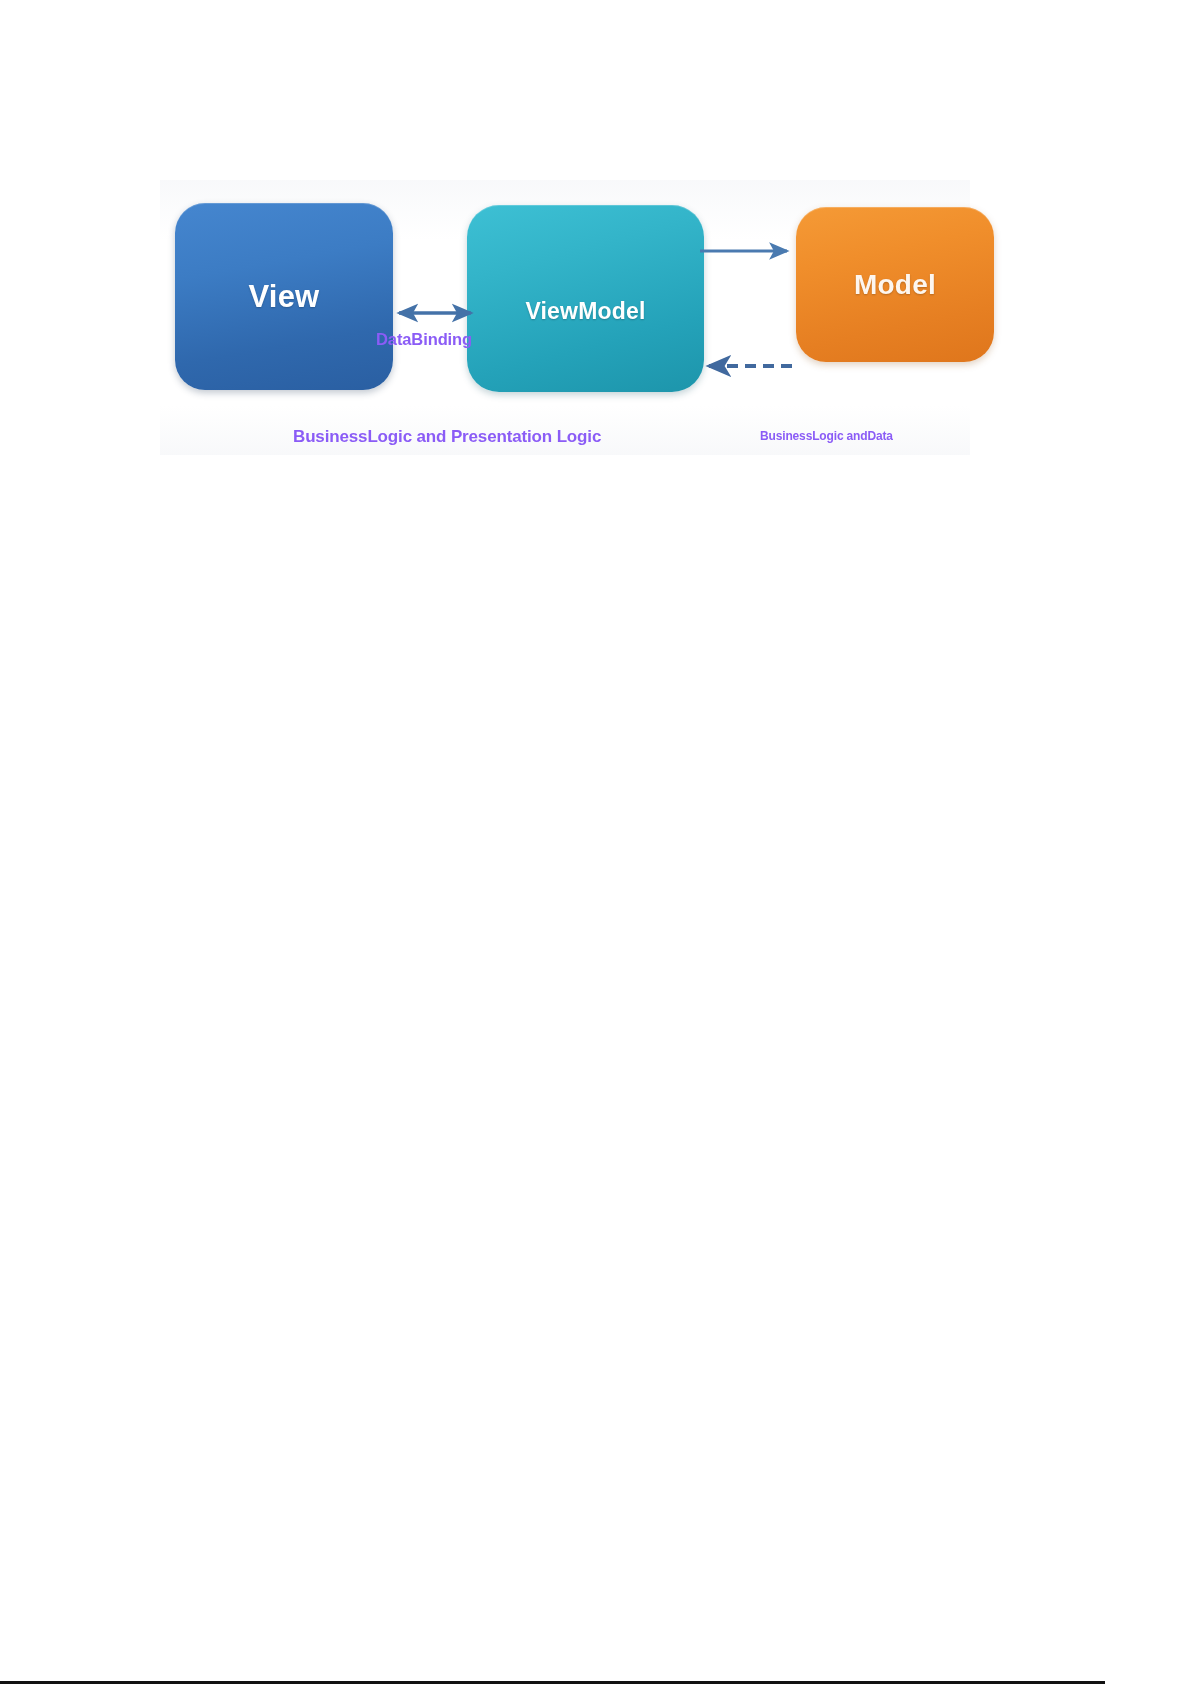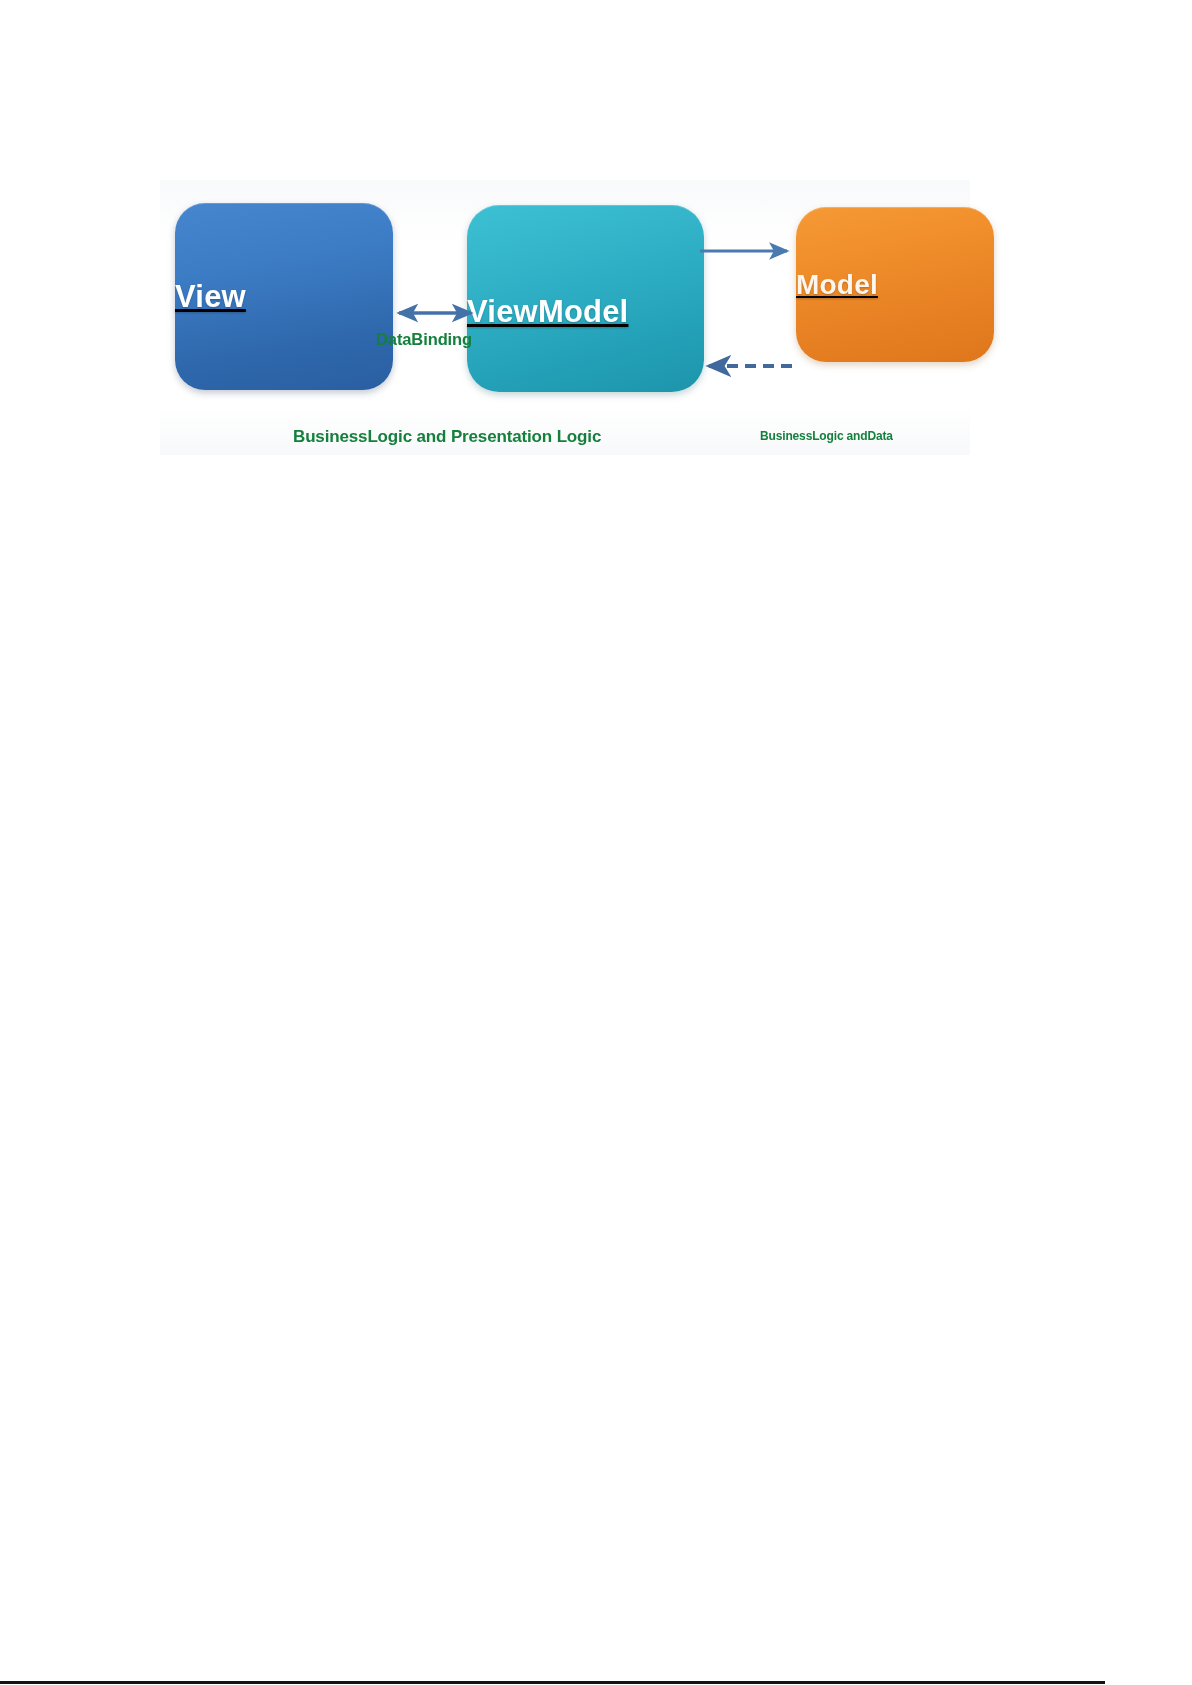--- a/index.html
+++ b/index.html
@@ -42,22 +42,22 @@
       linear-gradient(0deg, rgba(246,247,249,0.8) 0%, rgba(255,255,255,0) 18%);
     pointer-events: none;
   }
 
   
   .node {
     position: absolute;
     border-radius: 30px;
     display: flex;
     align-items: center;
+    justify-content: center;
     box-sizing: border-box;
-    text-decoration: underline;
   }
   .node-label {
     color: #ffffff;
     font-weight: 700;
     letter-spacing: 0.2px;
     text-shadow: 0 1px 2px rgba(0,0,0,0.22);
     white-space: nowrap;
   }
 
   #node-view {
@@ -73,21 +73,21 @@
 
   #node-viewmodel {
     left: 307px;
     top: 25px;
     width: 237px;
     height: 187px;
     background: linear-gradient(165deg, #3dc0d4 0%, #33b4c9 30%, #24a2b9 70%, #1d95ab 100%);
     box-shadow: 0 3px 7px rgba(30,90,105,0.26), inset 0 1px 0 rgba(255,255,255,0.2);
     border-radius: 32px;
   }
-  #node-viewmodel .node-label { font-size: 31px; margin-top: 26px; }
+  #node-viewmodel .node-label { font-size: 23px; margin-top: 26px; }
 
   #node-model {
     left: 636px;
     top: 27px;
     width: 198px;
     height: 155px;
     background: linear-gradient(168deg, #f59a36 0%, #f08e2b 32%, #e67f22 72%, #df761c 100%);
     box-shadow: 0 3px 7px rgba(140,80,20,0.25), inset 0 1px 0 rgba(255,255,255,0.22);
     border-radius: 30px;
   }
@@ -96,21 +96,21 @@
   
   .connector { position: absolute; overflow: visible; }
 
   #conn-databinding { left: 230px; top: 118px; width: 90px; height: 30px; }
   #conn-cmd        { left: 538px; top: 58px;  width: 100px; height: 26px; }
   #conn-notify     { left: 538px; top: 173px; width: 100px; height: 26px; }
 
   
   .small-label {
     position: absolute;
-    color: #15803d;
+    color: #8b5cf6;
     font-weight: 700;
     white-space: nowrap;
     font-family: "Liberation Sans", sans-serif;
   }
   #label-databinding {
     left: 216px;
     top: 150px;
     font-size: 16.5px;
     letter-spacing: -0.1px;
   }

